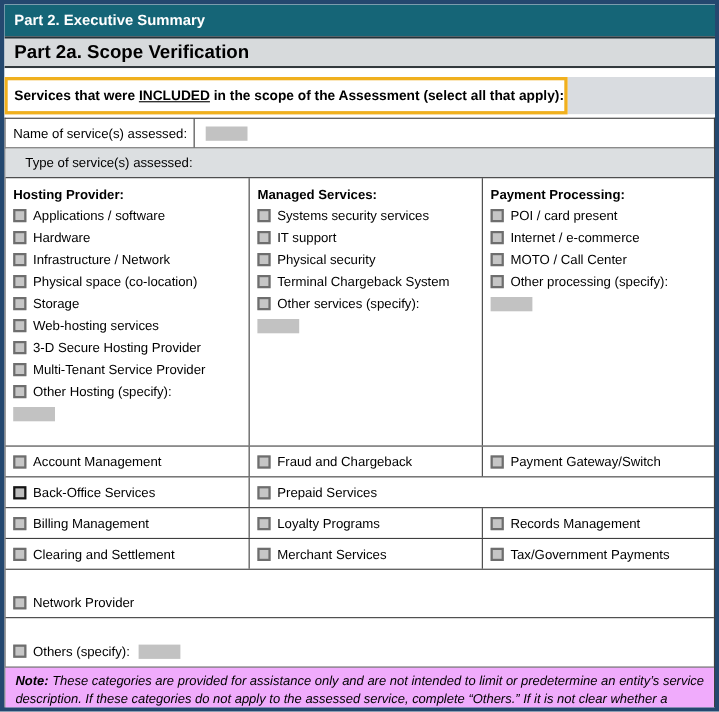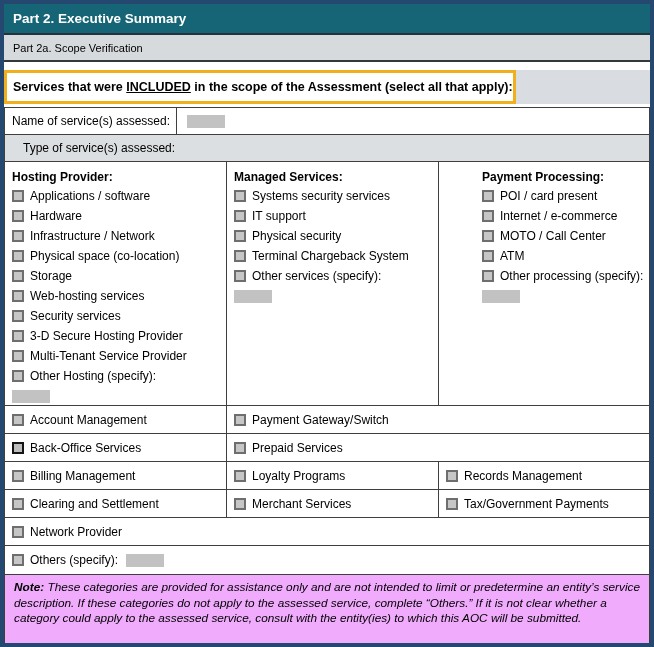--- a/index.html
+++ b/index.html
@@ -9,21 +9,21 @@
     border:4px solid #24486f;
     background:#fff;
     font-family:"Liberation Sans", sans-serif;
     color:#000;
     overflow:hidden;
   }
   
   .teal-band{height:29px;background:#156577;color:#fff;display:flex;align-items:center;
     padding-left:9px;font-weight:bold;font-size:13.5px;}
   .p2a-band{box-sizing:border-box;height:29px;background:#d7dadc;display:flex;align-items:center;
-    padding-left:9px;font-weight:normal;font-size:11px;
+    padding-left:9px;font-weight:bold;font-size:17px;
     border-top:2px solid #23333b;border-bottom:2px solid #32393d;}
   .gap8{height:8px;background:#fff;}
   .gap3{height:3px;background:#fff;}
   
   .banner{height:34px;display:flex;background:#d9dce0;}
   .banner-box{box-sizing:border-box;flex:0 0 508px;background:#fff;
     border:3px solid #f0b01e;display:flex;align-items:center;padding-left:6px;}
   .banner-text{font-weight:bold;font-size:12.5px;white-space:nowrap;}
   .banner-text .und{text-decoration:underline;}
   
@@ -32,35 +32,35 @@
   .name-row{height:27px;}
   .cell-label{box-sizing:border-box;flex:0 0 172px;border-right:1px solid #3f3f3f;
     display:flex;align-items:center;padding-left:7px;font-size:12px;}
   .name-value{flex:1;display:flex;align-items:center;padding-left:10px;}
   .type-row{height:27px;background:#dcdfe1;display:flex;align-items:center;
     padding-left:18px;font-size:12px;border-bottom:1px solid #3f3f3f;box-sizing:border-box;}
   .cols-row{height:244px;}
   .col{box-sizing:border-box;padding:5px 0 0 7px;border-right:1px solid #3f3f3f;}
   .col-0{flex:0 0 222px;}
   .col-1{flex:0 0 212px;}
-  .col-2{flex:1;border-right:none;margin-left:36px;}
+  .col-2{flex:1;border-right:none;}
   .col-title{font-weight:bold;font-size:12px;height:19px;display:flex;align-items:center;}
   .chk-item{height:20px;display:flex;align-items:center;font-size:12px;}
   .chk{box-sizing:border-box;width:12px;height:12px;border:2px solid #6e6e6e;background:#c6c6c6;
     margin-right:6px;flex:0 0 12px;}
   .chk.dark{border-color:#141414;background:#bdbdbd;}
   .redact{display:inline-block;width:38px;height:13px;background:#c2c2c2;}
   .col .redact{margin-top:4px;}
   .grid-row{height:28px;}
   .gcell{box-sizing:border-box;display:flex;align-items:center;padding-left:7px;
     border-right:1px solid #3f3f3f;font-size:12px;}
   .gcell.c0{flex:0 0 222px;}
   .gcell.c1{flex:0 0 212px;}
   .gcell.c2{flex:1;border-right:none;}
-  .full-row{height:28px;display:flex;align-items:center;padding-left:7px;font-size:12px;}
+  .full-row{height:28px;display:flex;align-items:center;padding-left:7px;font-size:12px;margin-top:16px;}
   .others-row{height:29px;}
   .others-row .redact{margin-left:8px;}
   .note-row{box-sizing:border-box;height:70px;background:#f0abfc;padding:5px 9px 0 9px;
     font-size:11.8px;font-style:italic;line-height:15.5px;border-bottom:none;overflow:hidden;}
   .note-label{font-weight:bold;}
 </style>
 </head>
 <body>
 
 <div class="page">
@@ -119,24 +119,20 @@
         <div class="chk-item">
           <span class="chk"></span>
           <span>Storage</span>
         </div>
         <div class="chk-item">
           <span class="chk"></span>
           <span>Web-hosting services</span>
         </div>
         <div class="chk-item">
           <span class="chk"></span>
-          <span>Security services</span>
-        </div>
-        <div class="chk-item">
-          <span class="chk"></span>
           <span>3-D Secure Hosting Provider</span>
         </div>
         <div class="chk-item">
           <span class="chk"></span>
           <span>Multi-Tenant Service Provider</span>
         </div>
         <div class="chk-item">
           <span class="chk"></span>
           <span>Other Hosting (specify):</span>
         </div>
@@ -177,34 +173,34 @@
         <div class="chk-item">
           <span class="chk"></span>
           <span>Internet / e-commerce</span>
         </div>
         <div class="chk-item">
           <span class="chk"></span>
           <span>MOTO / Call Center</span>
         </div>
         <div class="chk-item">
           <span class="chk"></span>
-          <span>ATM</span>
-        </div>
-        <div class="chk-item">
-          <span class="chk"></span>
           <span>Other processing (specify):</span>
         </div>
         <span class="redact"></span>
       </div>
     </div>
 
     <div class="row grid-row">
       <div class="gcell c0">
         <span class="chk"></span>
         <span>Account Management</span>
+      </div>
+      <div class="gcell c1">
+        <span class="chk"></span>
+        <span>Fraud and Chargeback</span>
       </div>
       <div class="gcell c2">
         <span class="chk"></span>
         <span>Payment Gateway/Switch</span>
       </div>
     </div>
 
     <div class="row grid-row">
       <div class="gcell c0">
         <span class="chk dark"></span>

